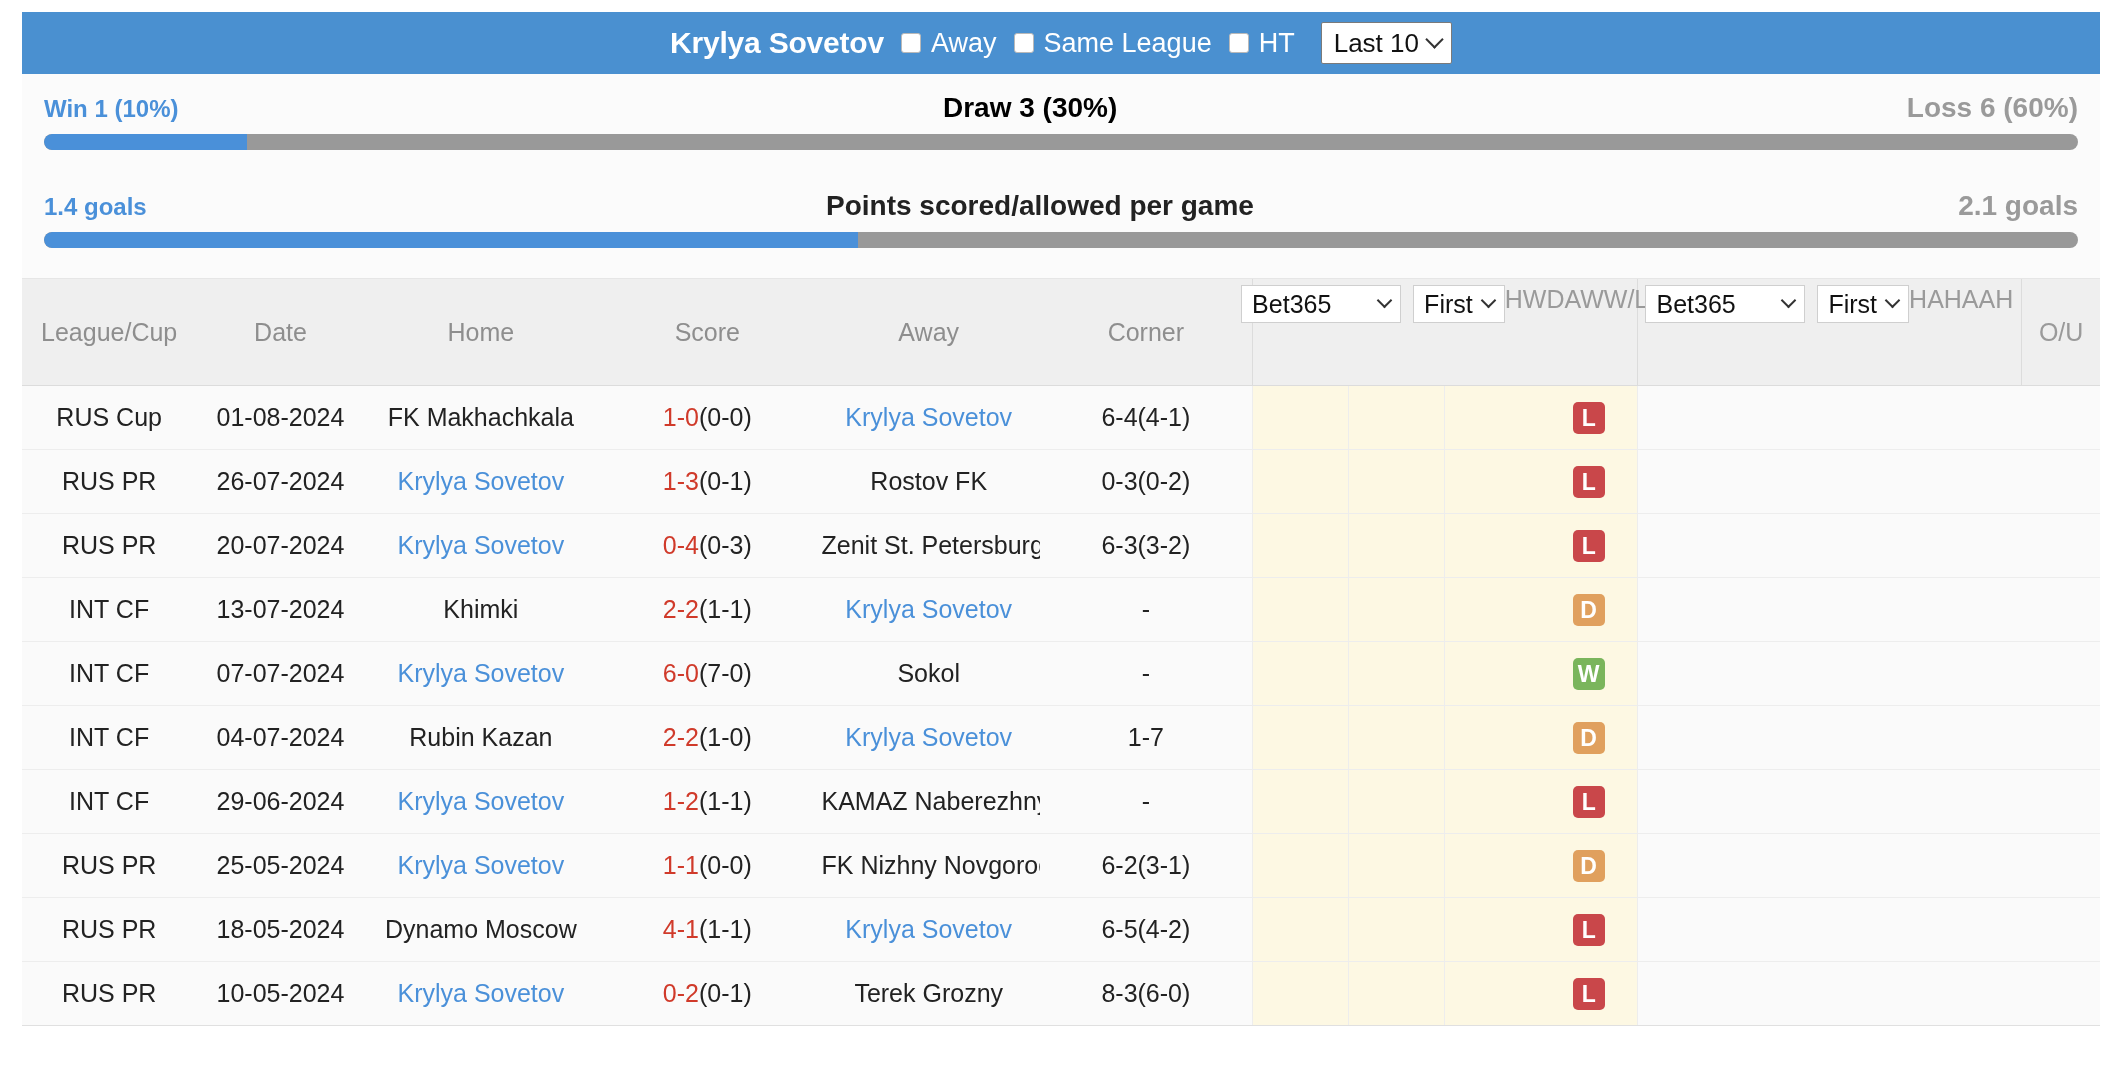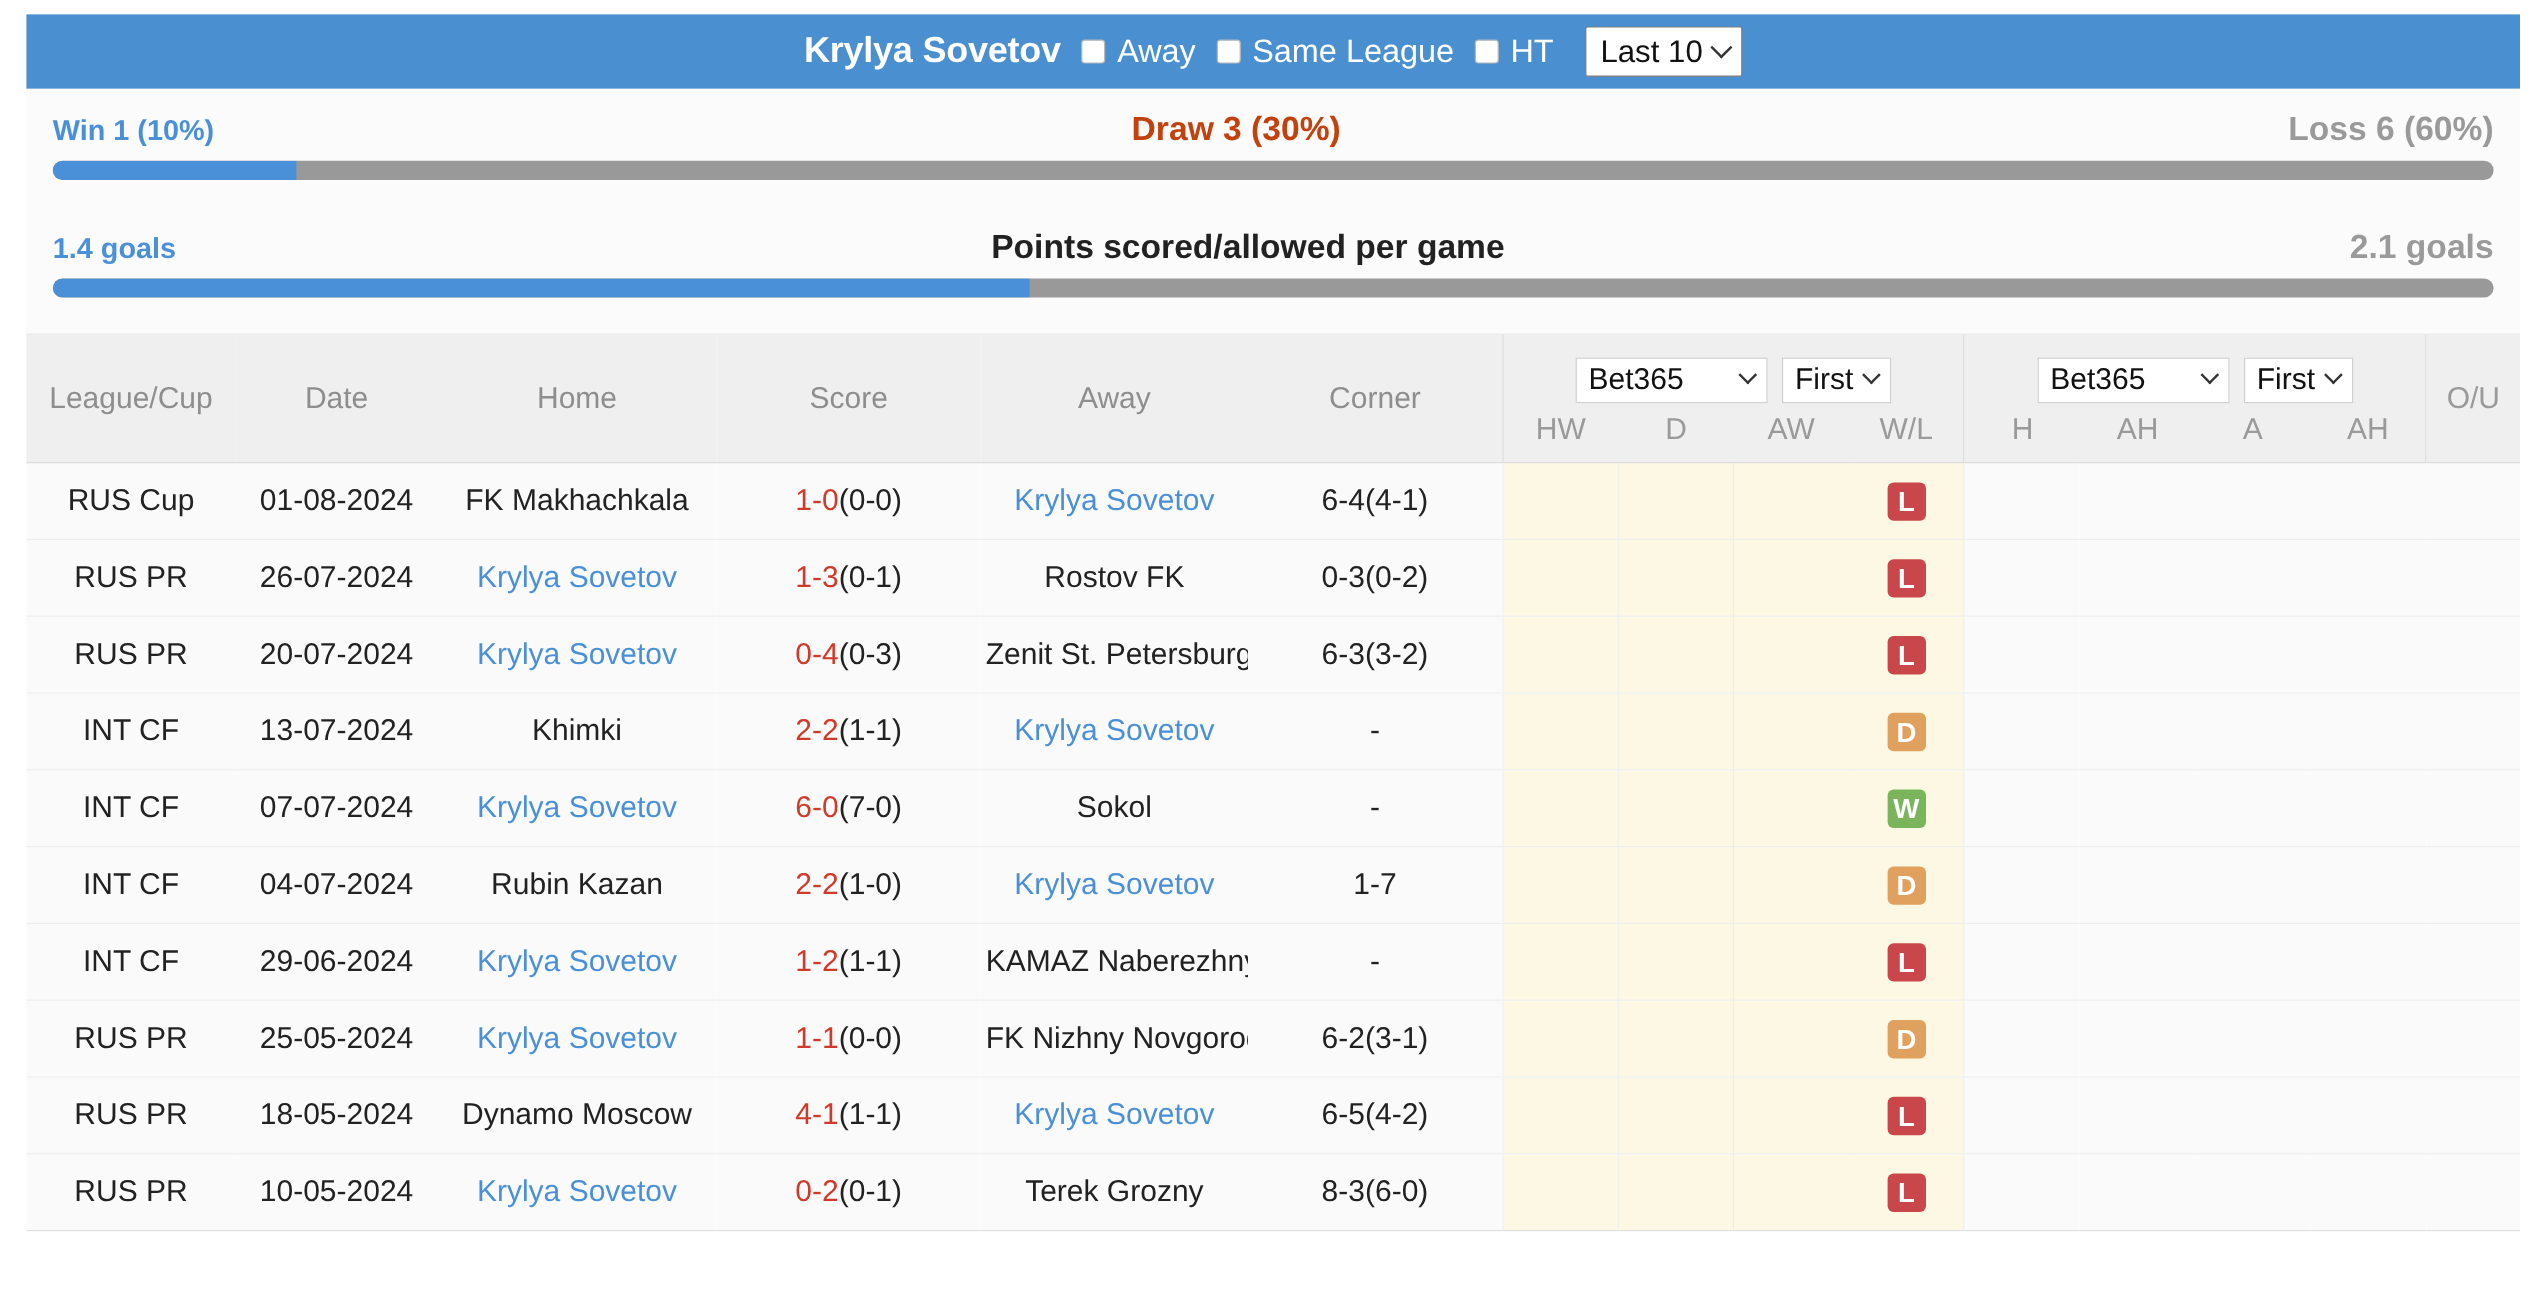--- a/index.html
+++ b/index.html
@@ -87,21 +87,21 @@
     border-bottom: 1px solid #e6e6e6;
   }
   .stat-block { margin-bottom: 6px; }
   .stat-row {
     display: flex;
     align-items: baseline;
     justify-content: space-between;
     padding: 0 0 10px 0;
   }
   .stat-left  { color: #4a90d9; font-size: 24px; font-weight: bold; }
-  .stat-mid   { color: #c2410c; font-size: 28px; font-weight: bold; }
+  .stat-mid   { color: #000000; font-size: 28px; font-weight: bold; }
   .stat-mid.dark { color: #222222; }
   .stat-right { color: #9a9a9a; font-size: 28px; font-weight: bold; margin-left: 25px; }
   .bar {
     position: relative;
     height: 16px;
     border-radius: 8px;
     background: #999999;
     overflow: hidden;
   }
   .bar-fill {
@@ -129,21 +129,21 @@
   }
   .thead-main { height: 106px; margin-left: 44px; }
   .odds-head-cell {
     padding: 0;
     vertical-align: top;
     border-left: 1px solid #dcdcdc;
   }
   .odds-head-inner {
     height: 106px;
     display: flex;
-    flex-direction: column;
+    flex-direction: row;
     justify-content: center;
     padding-top: 6px;
   }
   .odds-selects {
     display: flex;
     justify-content: center;
     gap: 12px;
     margin-bottom: 8px;
   }
   .mini-sel {

